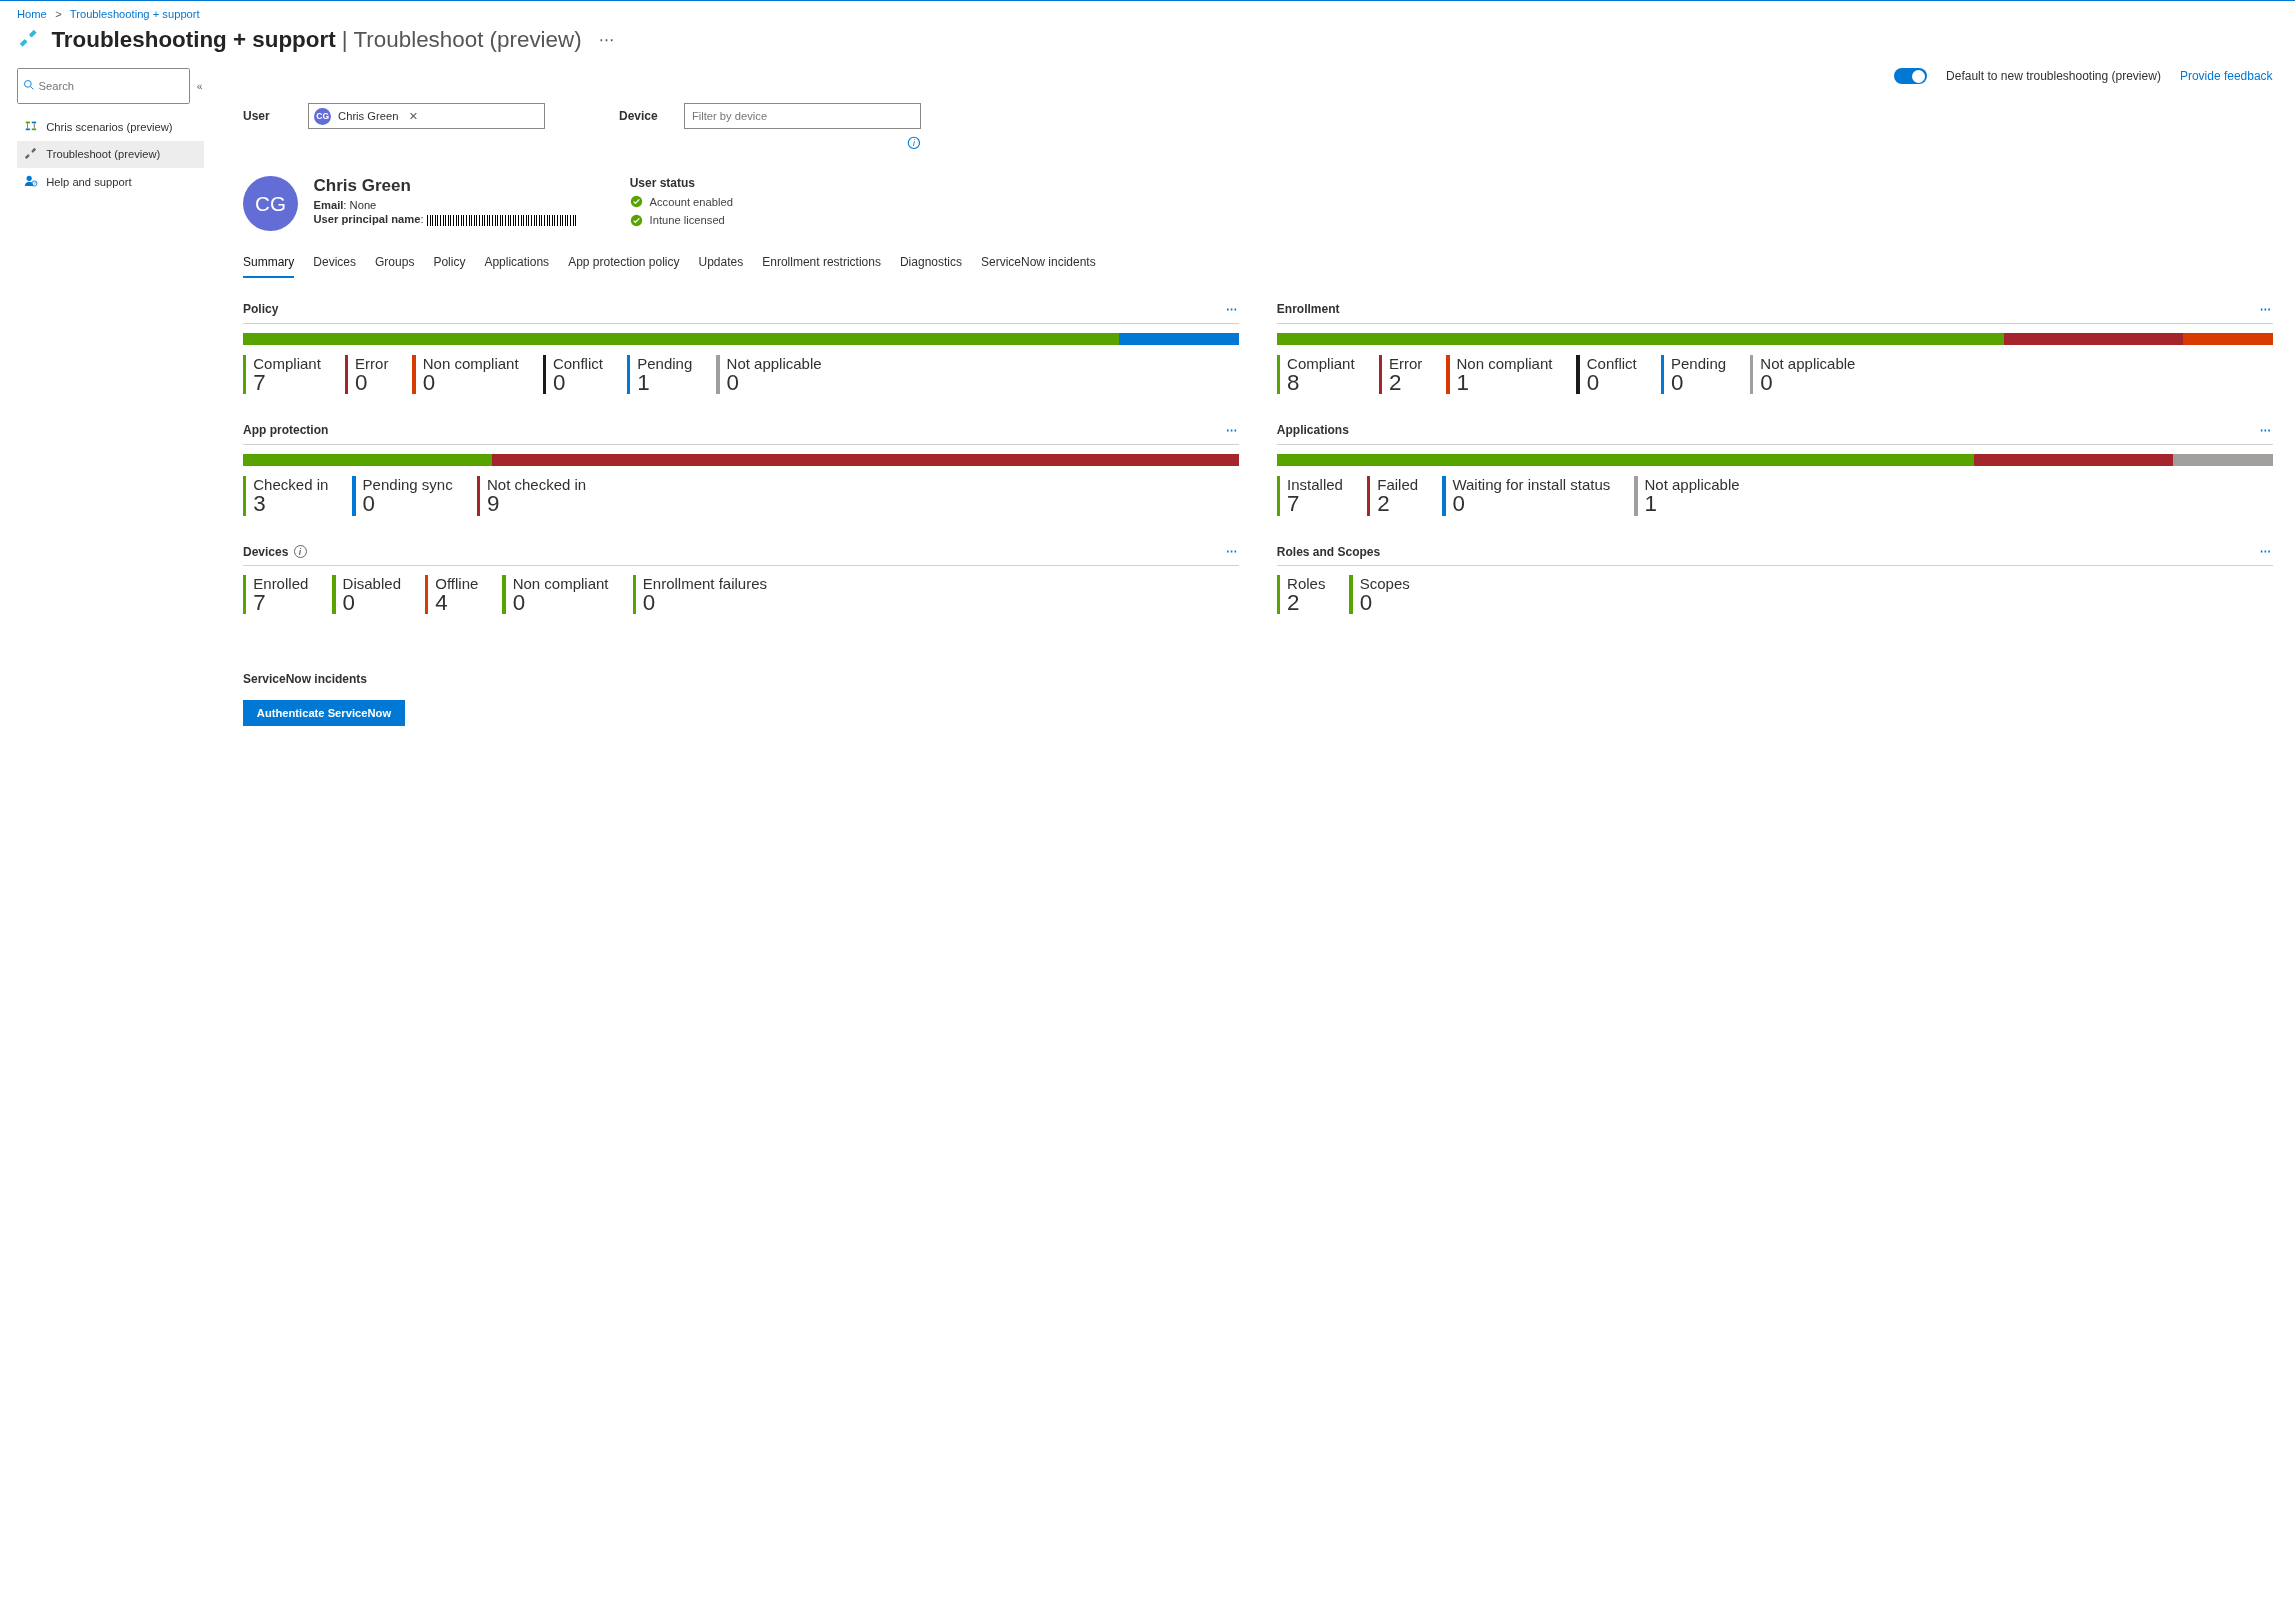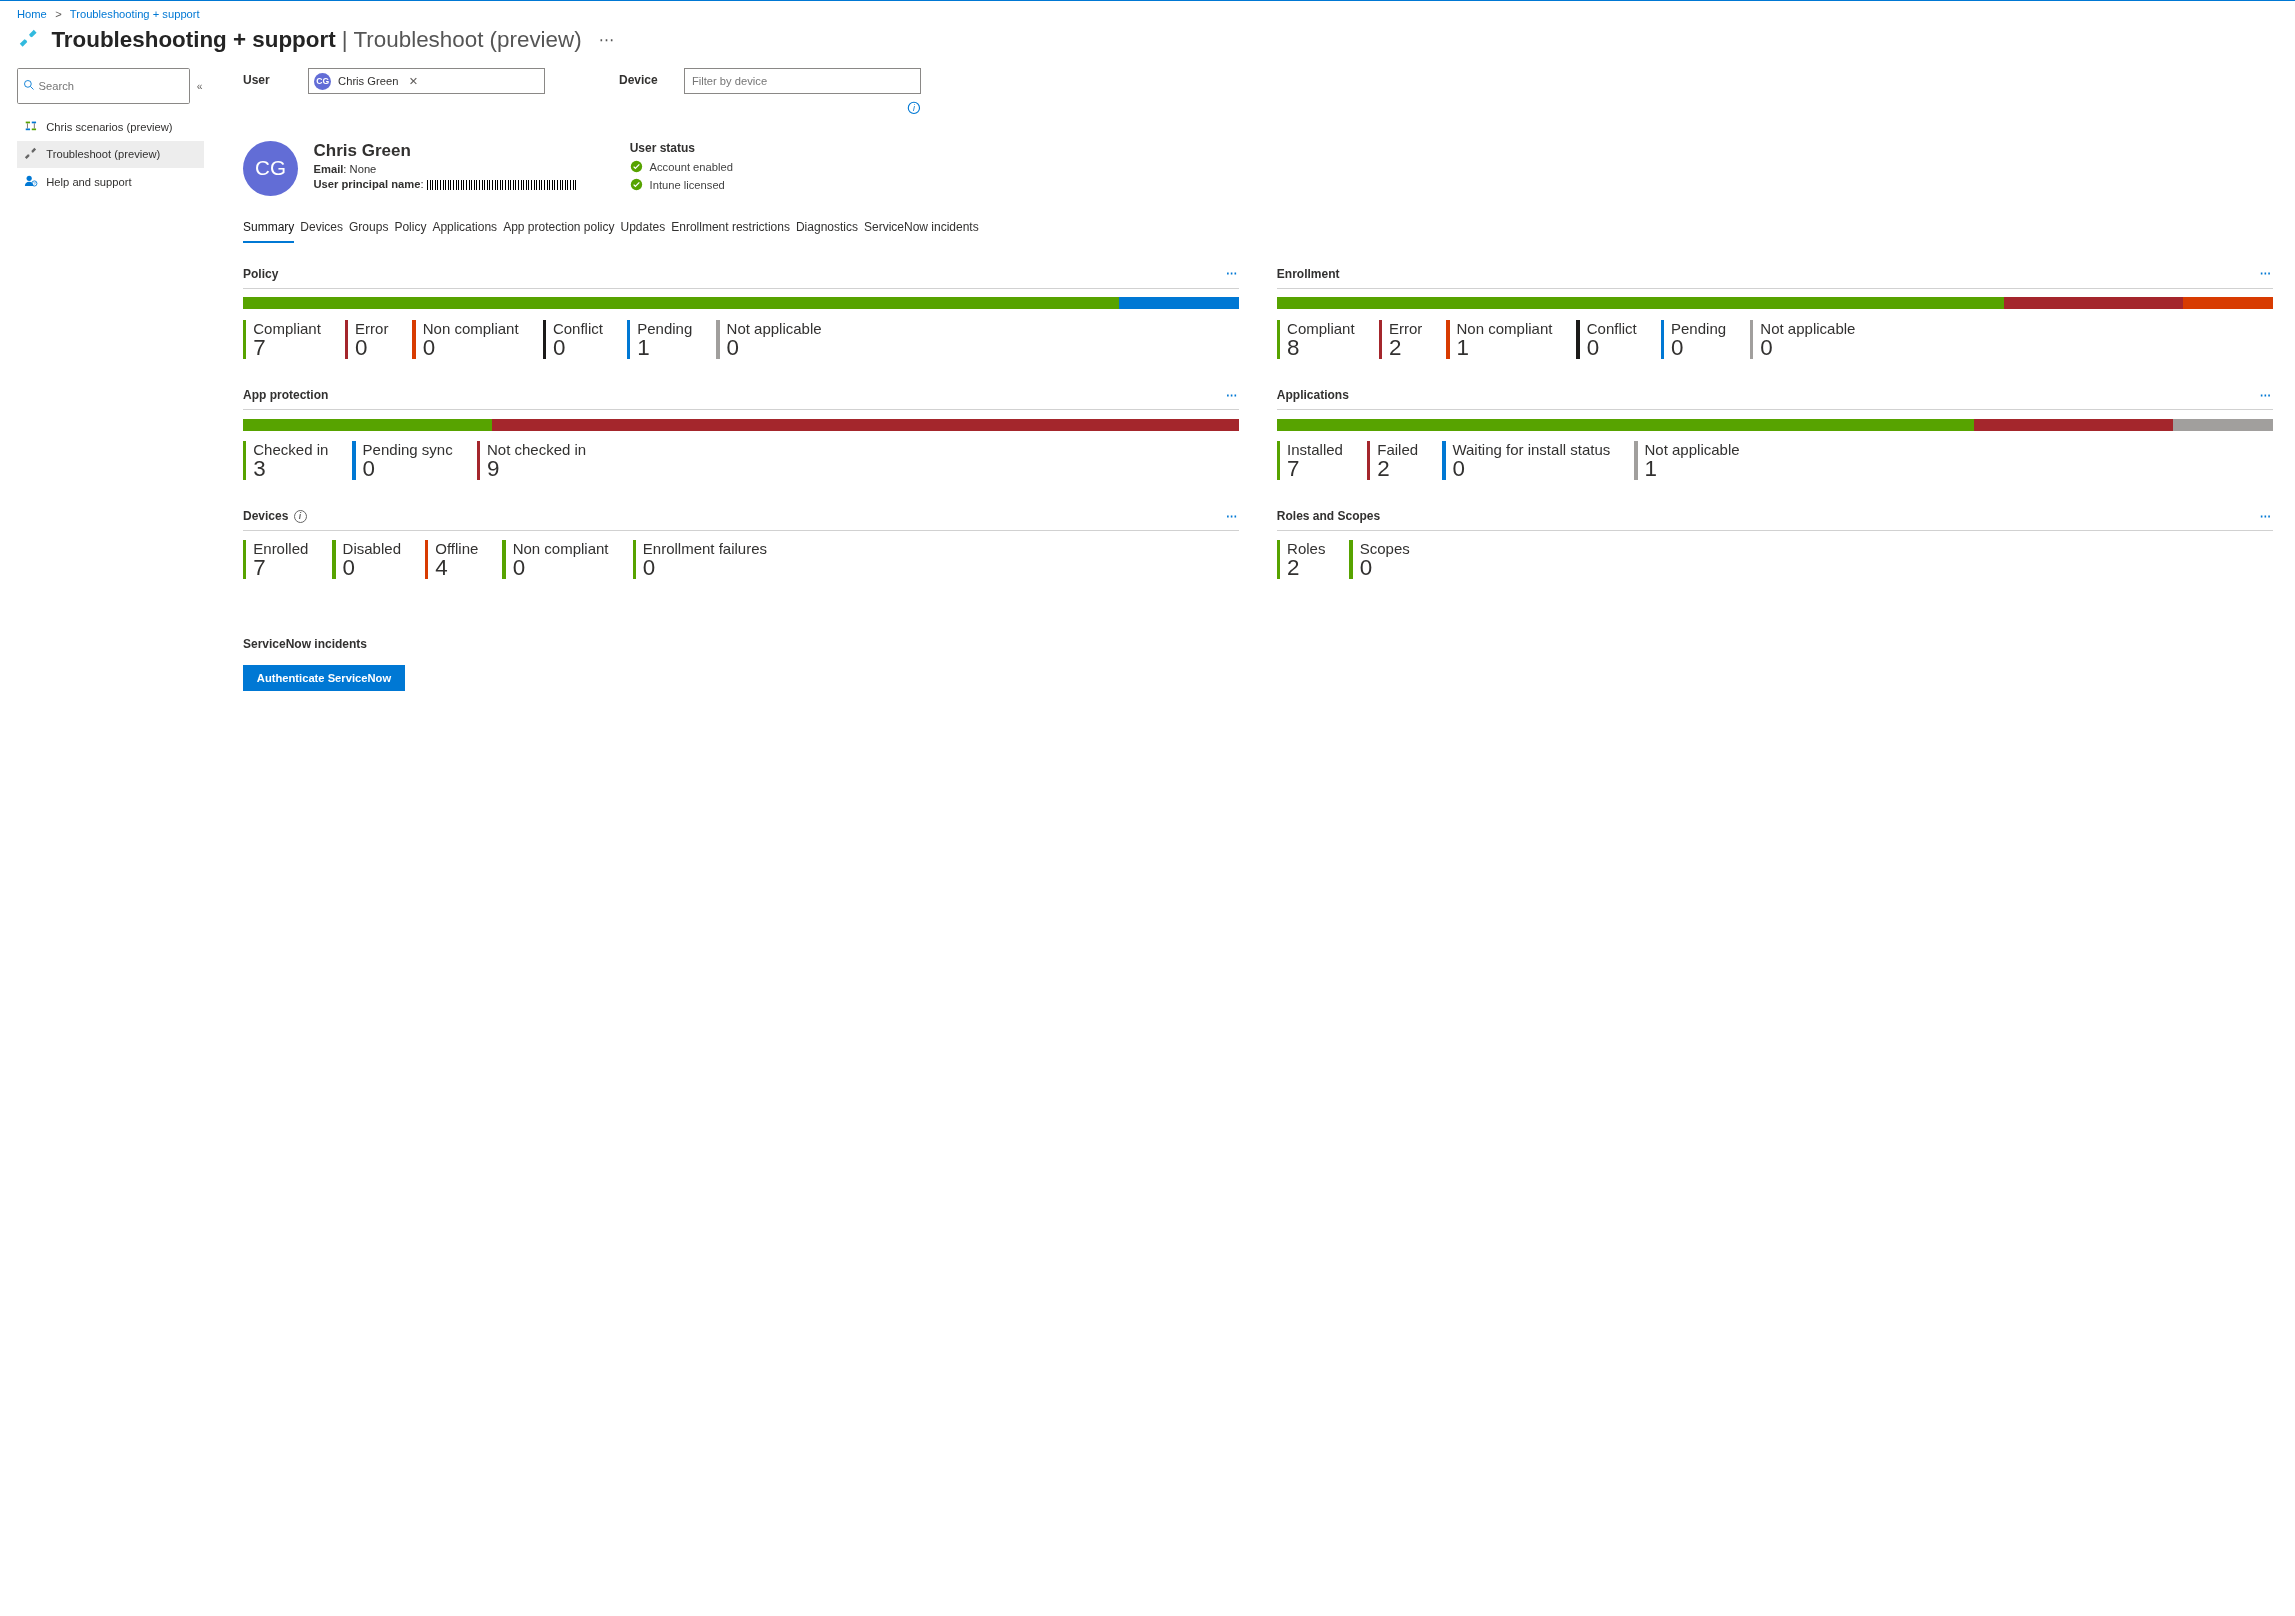--- a/index.html
+++ b/index.html
@@ -57,21 +57,21 @@
 .avatar-lg{width:55px;height:55px;border-radius:50%;background:#626dd6;color:#fff;display:flex;align-items:center;justify-content:center;font-size:20.6px;font-weight:400}
 .ov-col h2{font-size:17px;font-weight:600;margin-bottom:1.7px}
 .ov-col .line{font-size:11.2px;color:#323130;margin-top:2.6px}
 .ov-col .line b{font-weight:600}
 .ov-redact{display:inline-block;width:151px;height:10.3px;vertical-align:middle;background:repeating-linear-gradient(90deg,#000 0 0.9px,transparent 0.9px 2.6px)}
 .status-col .hdr{font-weight:600;font-size:12px;margin-bottom:5.2px}
 .status-line{display:flex;align-items:center;gap:6.9px;font-size:11.2px;margin-top:5.2px;color:#434343}
 .status-line svg{width:13px;height:13px}
 
 
-.tabs{display:flex;gap:6px;border-bottom:0;margin-bottom:24px;font-size:12px}
+.tabs{display:flex;gap:19px;border-bottom:0;margin-bottom:24px;font-size:12px}
 .tab{padding:5.2px 0 6.9px 0;color:#323130;cursor:pointer}
 .tab.sel{color:#151515;border-bottom:2.6px solid #0078d4;font-weight:400}
 
 
 .cards{display:flex;gap:38px;flex-wrap:wrap}
 .card-col{flex:1;min-width:378px;display:flex;flex-direction:column;gap:29px}
 .card{}
 .card-hd{display:flex;justify-content:space-between;align-items:center;border-bottom:0.9px solid #d1d1d1;padding-bottom:6.9px;margin-bottom:8.6px}
 .card-hd .t{font-weight:600;font-size:12px;display:flex;align-items:center;gap:5.2px}
 .card-hd .dots{color:#0078d4;letter-spacing:1.7px;font-weight:bold;cursor:pointer}
@@ -153,20 +153,27 @@
               <path fill="#0078d4" d="M1 14c0-3 2-5 5-5s5 2 5 5z"></path>
               <circle cx="12" cy="11" r="3" fill="none" stroke="#0078d4"></circle>
               <text x="12" y="13" text-anchor="middle" font-size="5" fill="#0078d4">?</text>
             </svg></span>
           <span>Help and support</span>
         </div>
       </div>
  </aside>
 
  <main class="main">
+  <div class="top-controls">
+   <div class="toggle">
+          <div class="knob"></div>
+        </div>
+   <span class="lbl">Default to new troubleshooting (preview)</span>
+   <a href="#" class="feedback">Provide feedback</a>
+  </div>
 
   <div class="filters">
    <span class="flabel">User</span>
    <div class="pill-input">
     <div class="chip">
      <span class="avatar-sm">CG</span>
      <span>Chris Green</span>
      <span class="x">✕</span>
     </div>
    </div>

